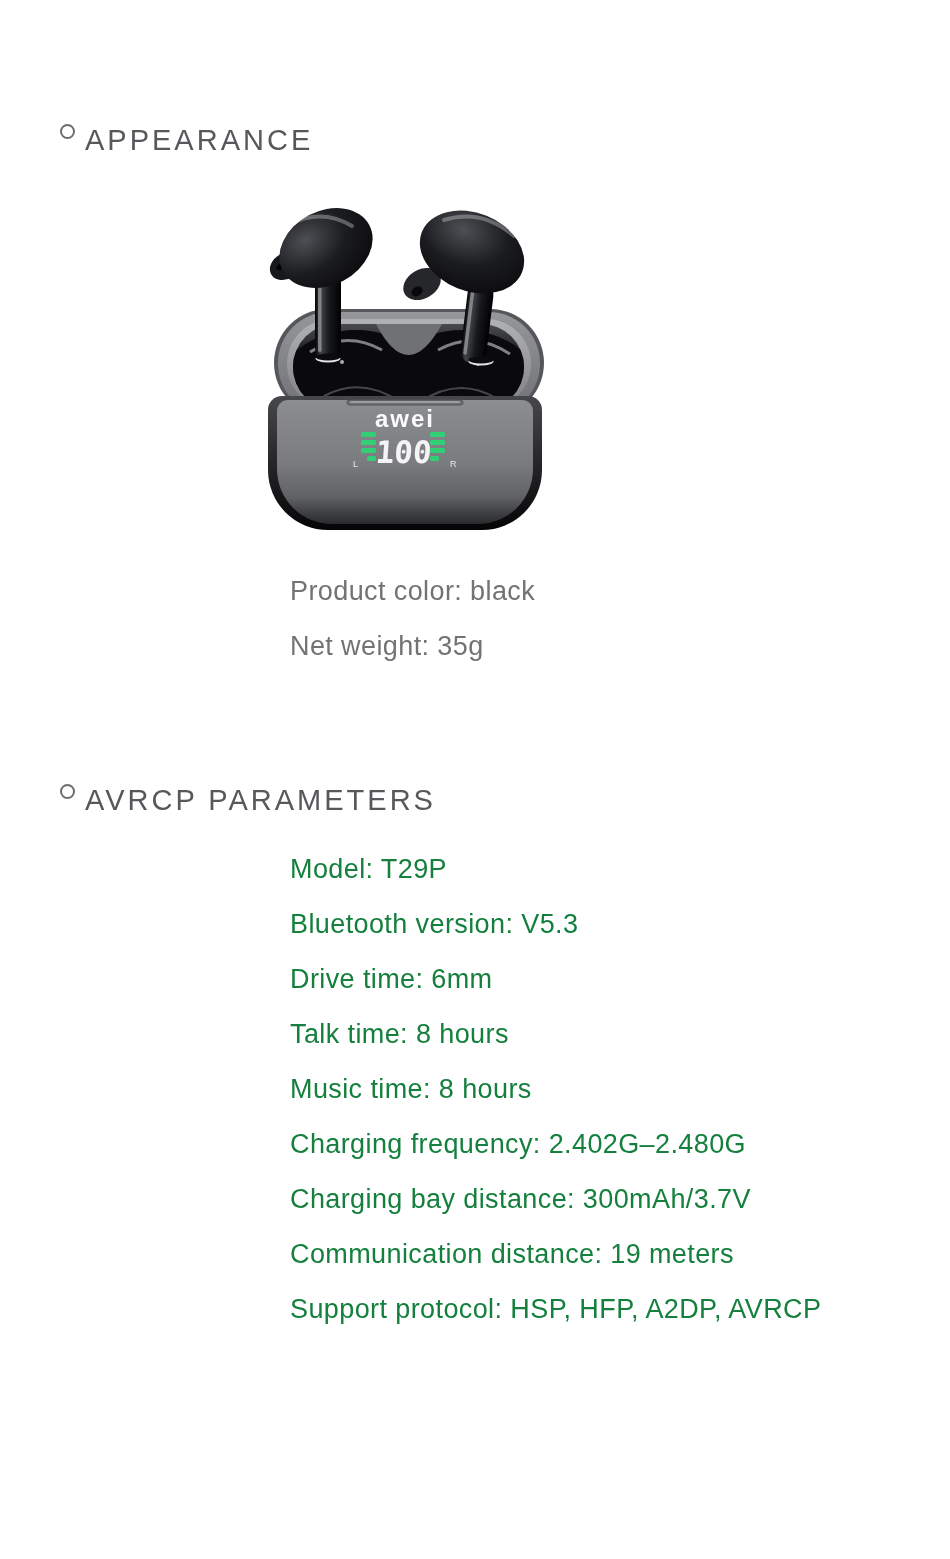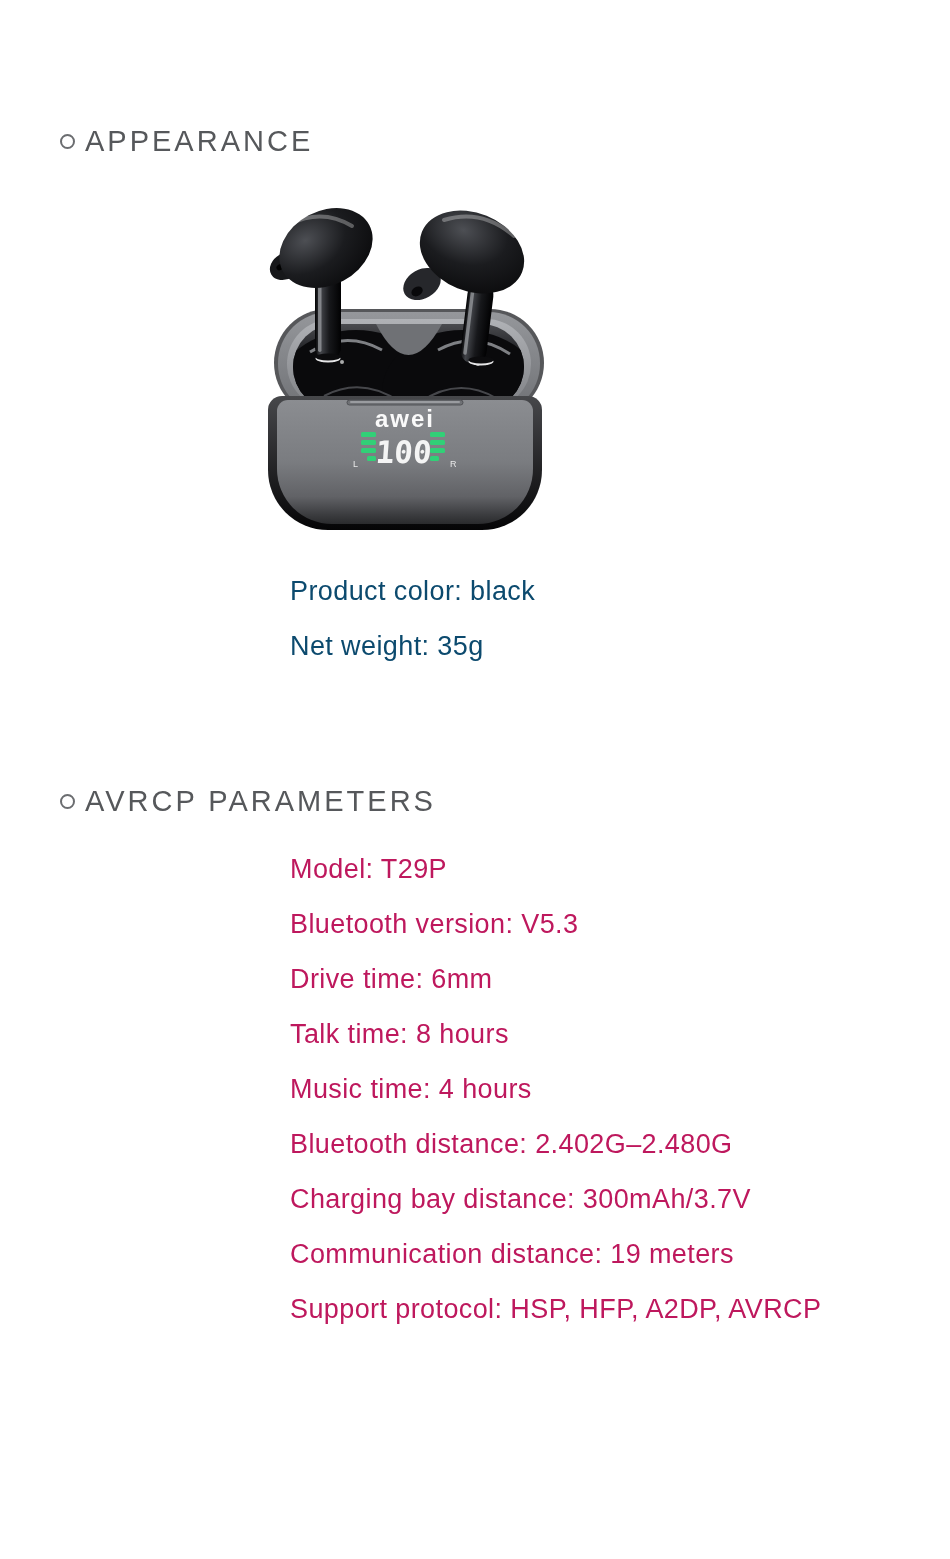--- a/index.html
+++ b/index.html
@@ -2,46 +2,46 @@
 <html><head>
 <meta charset="utf-8">
 <style>
   * { margin:0; padding:0; box-sizing:border-box; }
   html,body { background:#ffffff; }
   body {
     width:950px; height:1559px; position:relative; overflow:hidden;
     font-family:"Liberation Sans", "DejaVu Sans", sans-serif;
   }
   .sec-heading {
-    position:absolute; left:60px; display:flex; align-items:center; gap:10px;
+    position:absolute; left:60px; display:flex; gap:10px;
     color:#56585b; font-size:29px; font-weight:400; letter-spacing:3px;
     height:34px; white-space:nowrap;
   }
   .ring {
     width:15px; height:15px; border:2px solid #6b6d70; border-radius:50%;
     flex:0 0 auto;
   }
   #appearance-heading { top:124px; }
   #params-heading     { top:784px; }
 
   .figure {
     position:absolute; left:250px; top:190px; width:420px; height:360px;
   }
   .figure svg { display:block; width:420px; height:360px; }
 
   .details { position:absolute; left:290px; top:564px; }
   .details .line {
     height:55px; line-height:55px; font-size:27px; font-weight:300;
-    color:#0c4a6e; letter-spacing:0.4px; white-space:nowrap;
+    color:#737373; letter-spacing:0.4px; white-space:nowrap;
   }
 
   .specs { position:absolute; left:290px; top:842px; }
   .spec-row {
     height:55px; line-height:55px; font-size:27px; font-weight:300;
-    color:#be185d; letter-spacing:0.4px; white-space:nowrap;
+    color:#15803d; letter-spacing:0.4px; white-space:nowrap;
   }
 </style>
 </head>
 <body>
 
 <div class="sec-heading" id="appearance-heading">
   <span class="ring"></span>
   <span>APPEARANCE</span>
 </div>
 
@@ -179,18 +179,18 @@
 <div class="sec-heading" id="params-heading">
   <span class="ring"></span>
   <span>AVRCP PARAMETERS</span>
 </div>
 
 <div class="specs">
   <div class="spec-row">Model: T29P</div>
   <div class="spec-row">Bluetooth version: V5.3</div>
   <div class="spec-row">Drive time: 6mm</div>
   <div class="spec-row">Talk time: 8 hours</div>
-  <div class="spec-row">Music time: 4 hours</div>
-  <div class="spec-row">Bluetooth distance: 2.402G–2.480G</div>
+  <div class="spec-row">Music time: 8 hours</div>
+  <div class="spec-row">Charging frequency: 2.402G–2.480G</div>
   <div class="spec-row">Charging bay distance: 300mAh/3.7V</div>
   <div class="spec-row">Communication distance: 19 meters</div>
   <div class="spec-row">Support protocol: HSP, HFP, A2DP, AVRCP</div>
 </div>
 
 </body></html>

